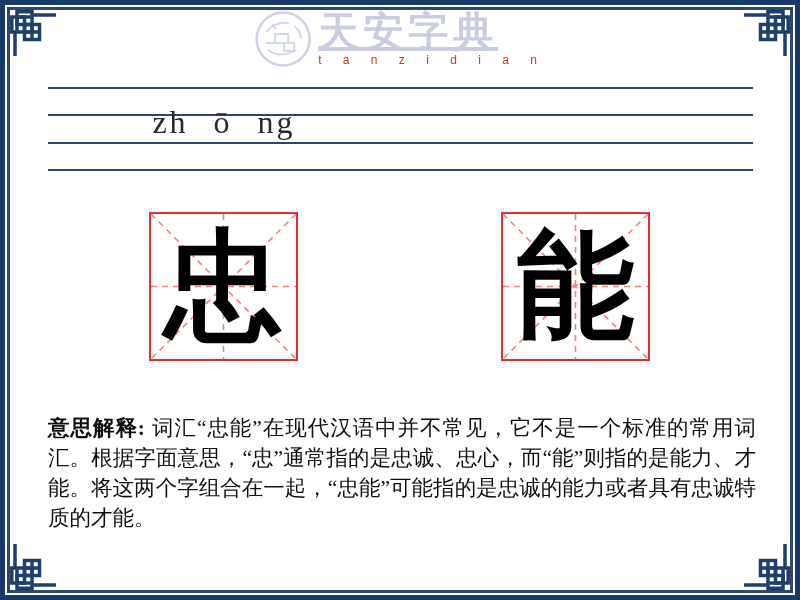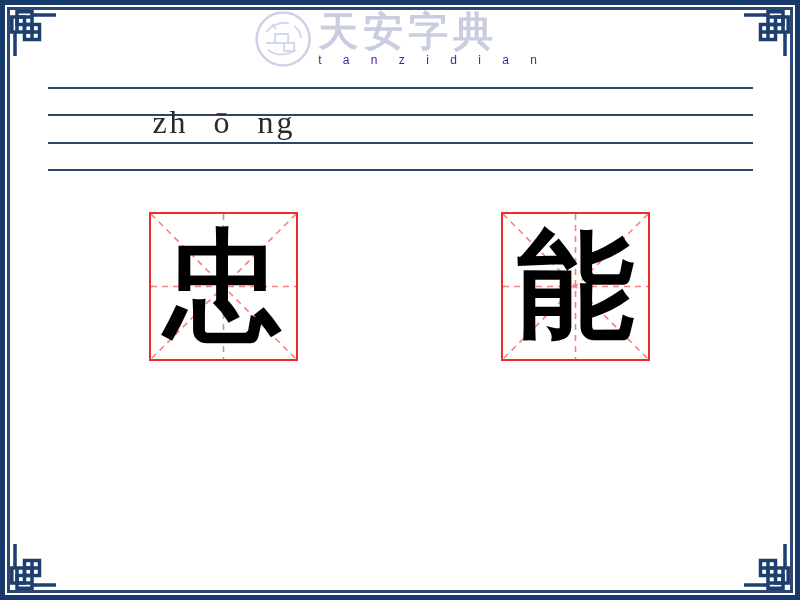--- a/index.html
+++ b/index.html
@@ -11,22 +11,22 @@
   .outer-frame{position:absolute;inset:0;border:5px solid #16386b;pointer-events:none;}
   .inner-frame{position:absolute;inset:7px;border:3px solid #2c4773;pointer-events:none;}
   .corner{position:absolute;width:48px;height:48px;pointer-events:none;}
   .corner-tl{top:10px;left:10px;}
   .corner-tr{top:10px;right:10px;transform:scaleX(-1);}
   .corner-bl{bottom:10px;left:10px;transform:scaleY(-1);}
   .corner-br{bottom:10px;right:10px;transform:scale(-1,-1);}
   
   .logo{position:absolute;top:10px;left:50%;transform:translateX(-50%);
     display:flex;align-items:center;gap:6px;cursor:pointer;}
-  .logo-cn{font-size:40px;font-weight:bold;letter-spacing:5px;color:#cacddf;line-height:42px;}
-  .logo-en{font-size:12px;letter-spacing:9px;color:#4c1d95;margin-top:0px;
+  .logo-cn{font-size:40px;font-weight:bold;letter-spacing:5px;color:#cacddf;line-height:42px;text-decoration:underline;}
+  .logo-en{font-size:12px;letter-spacing:9px;color:#c2410c;margin-top:0px;
     font-family:"Liberation Sans","DejaVu Sans",sans-serif;}
   
   .ruling{position:absolute;left:48px;top:87px;width:705px;height:85px;}
   .rule-line{position:absolute;left:0;width:100%;height:2px;background:#2f4569;}
   .rl1{top:0;} .rl2{top:27px;} .rl3{top:55px;} .rl4{top:82px;}
   .pinyin{position:absolute;top:96px;font-size:32px;color:#2a2a2a;
     letter-spacing:3px;word-spacing:14px;text-align:center;line-height:52px;}
   .pinyin-left{left:48px;width:352px;}
   .pinyin-right{left:400px;width:353px;}
   
@@ -133,14 +133,17 @@
       <g stroke="#f58080" stroke-width="1.6" stroke-dasharray="6 5">
         <line x1="72.5" y1="0" x2="72.5" y2="145"></line>
         <line x1="0" y1="72.5" x2="145" y2="72.5"></line>
         <line x1="0" y1="0" x2="145" y2="145"></line>
         <line x1="145" y1="0" x2="0" y2="145"></line>
       </g>
     </svg>
     <div class="char-glyph">能</div>
   </div>
 
+  <div class="definition">
+    <b>意思解释:</b><span>词汇“忠能”在现代汉语中并不常见，它不是一个标准的常用词汇。根据字面意思，“忠”通常指的是忠诚、忠心，而“能”则指的是能力、才能。将这两个字组合在一起，“忠能”可能指的是忠诚的能力或者具有忠诚特质的才能。</span>
+  </div>
 
 </div>
 
 </body></html>

